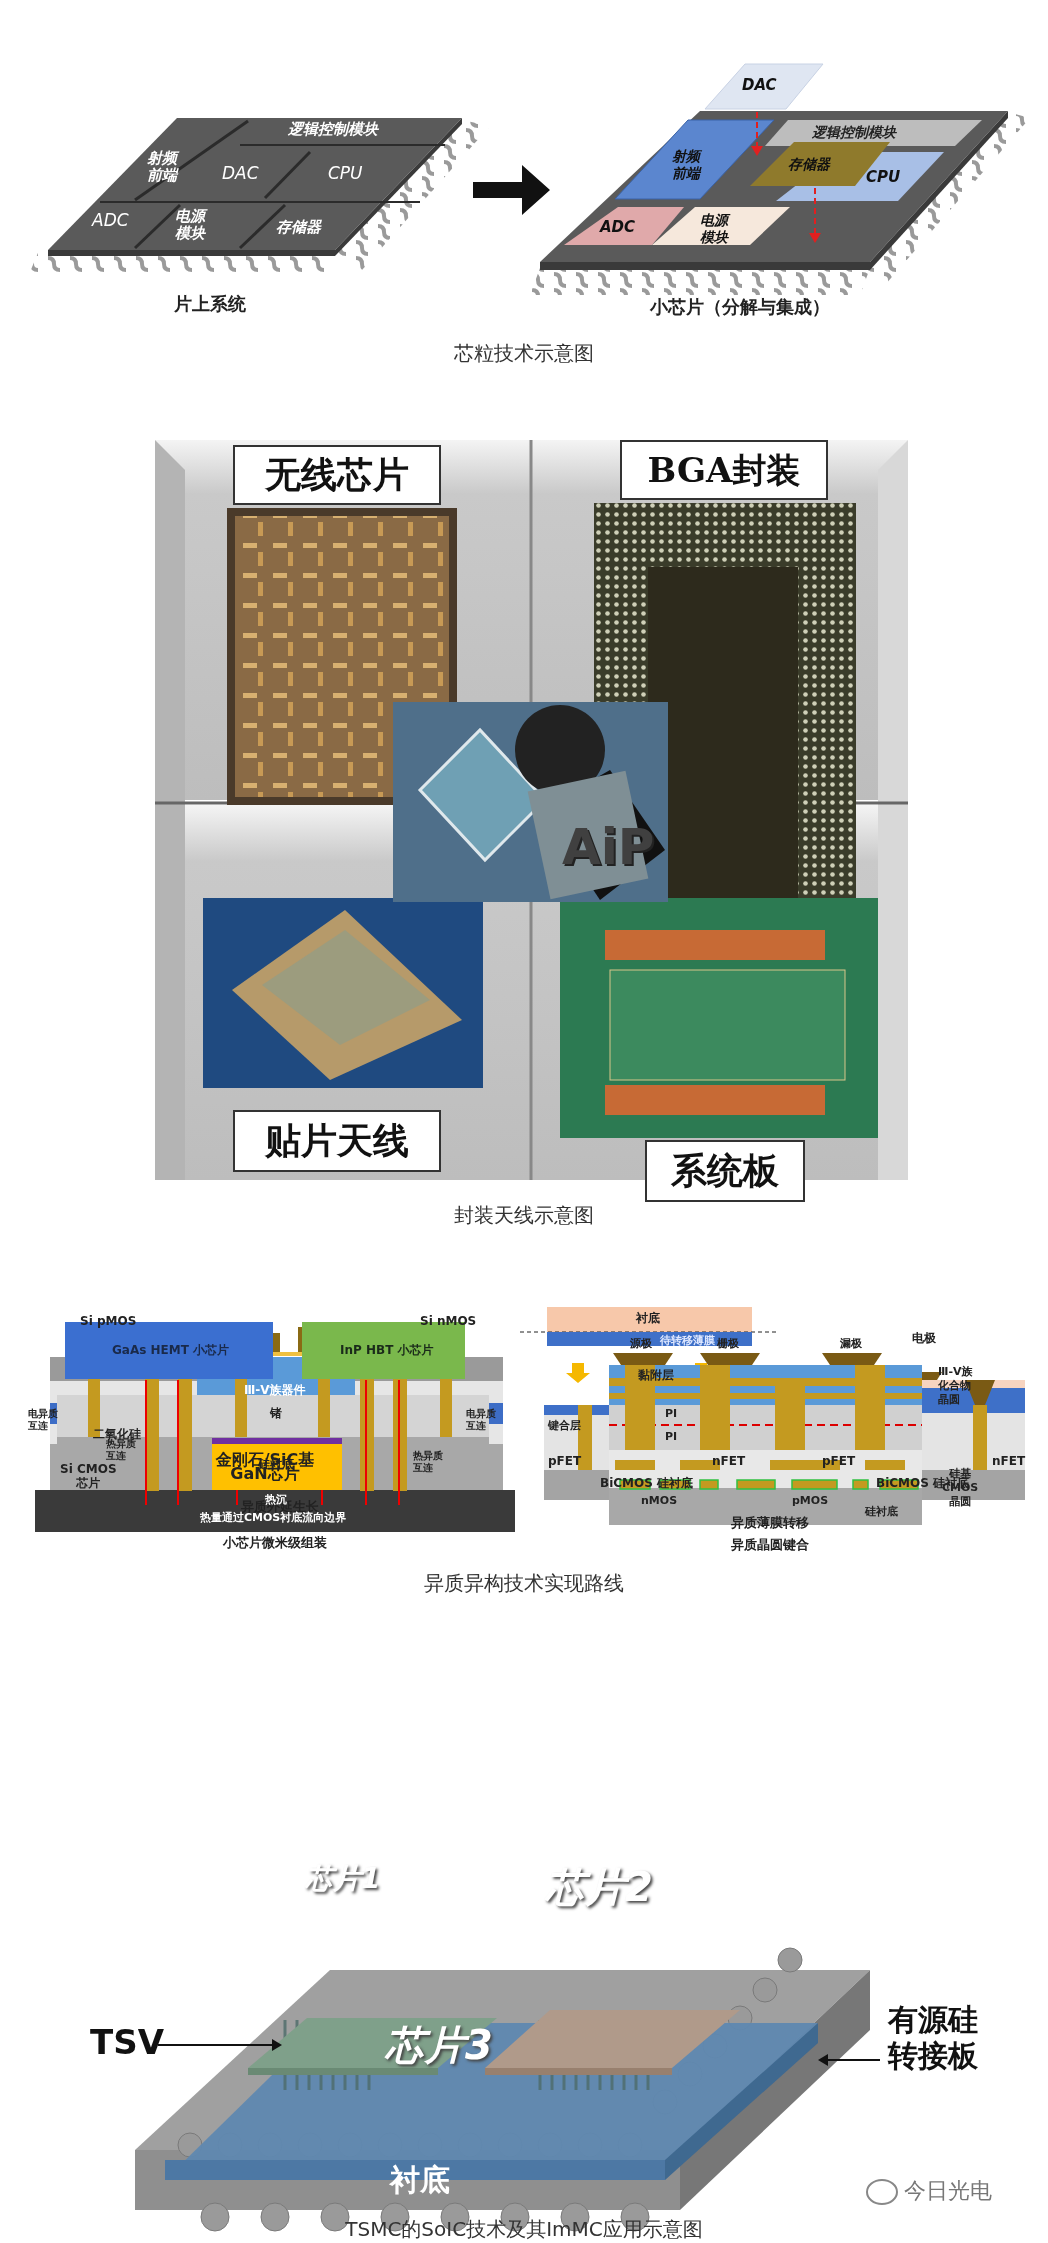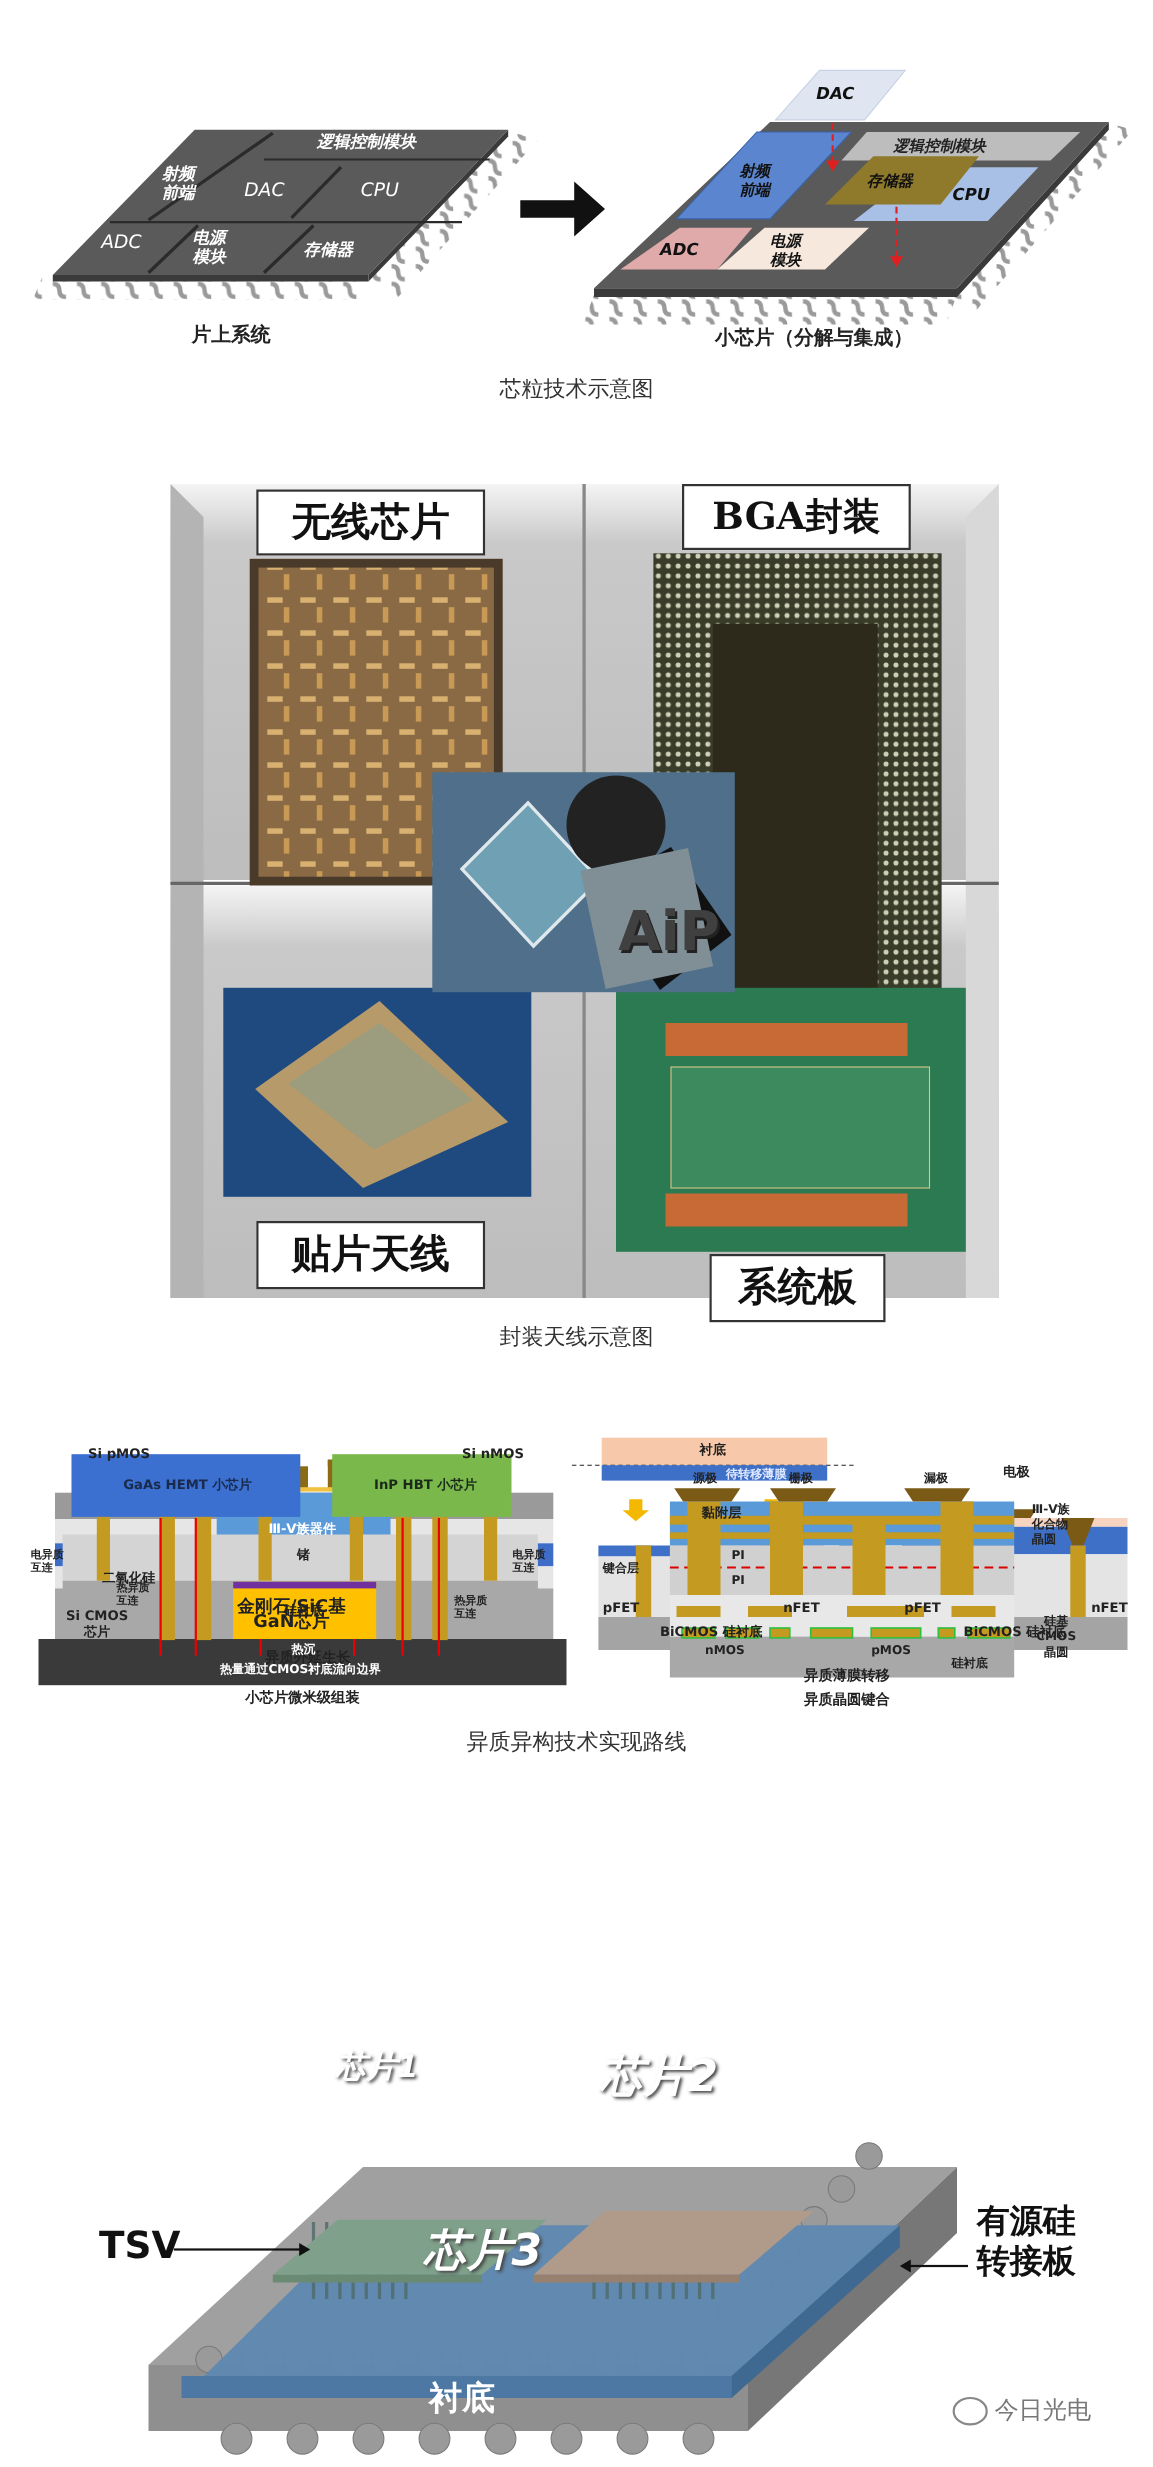--- a/index.html
+++ b/index.html
@@ -377,13 +377,14 @@
   <div class="abs" style="left:90px;top:262px;font-size:34px;font-weight:bold;color:#111;">TSV</div>
   <div class="abs" style="left:158px;top:284px;width:120px;height:2px;background:#111;"></div>
   <div class="abs" style="left:272px;top:279px;width:0;height:0;border-left:10px solid #111;border-top:6px solid transparent;border-bottom:6px solid transparent;"></div>
   <div class="abs" style="left:888px;top:242px;font-size:30px;font-weight:bold;color:#111;line-height:36px;"><span>有源硅</span><br><span>转接板</span></div>
   <div class="abs" style="left:825px;top:299px;width:55px;height:2px;background:#111;"></div>
   <div class="abs" style="left:818px;top:294px;width:0;height:0;border-right:10px solid #111;border-top:6px solid transparent;border-bottom:6px solid transparent;"></div>
   <div class="abs" style="left:390px;top:400px;font-size:30px;font-weight:bold;color:#fff;">衬底</div>
   <div class="watermark" style="left:866px;top:416px;">
     <span style="display:inline-block;width:28px;height:22px;border:2px solid #888;border-radius:50%;vertical-align:middle;margin-right:6px;"></span><span>今日光电</span>
   </div>
+  <div class="caption" style="top:456px;">TSMC的SoIC技术及其ImMC应用示意图</div>
 </div>
 
 </body></html>

